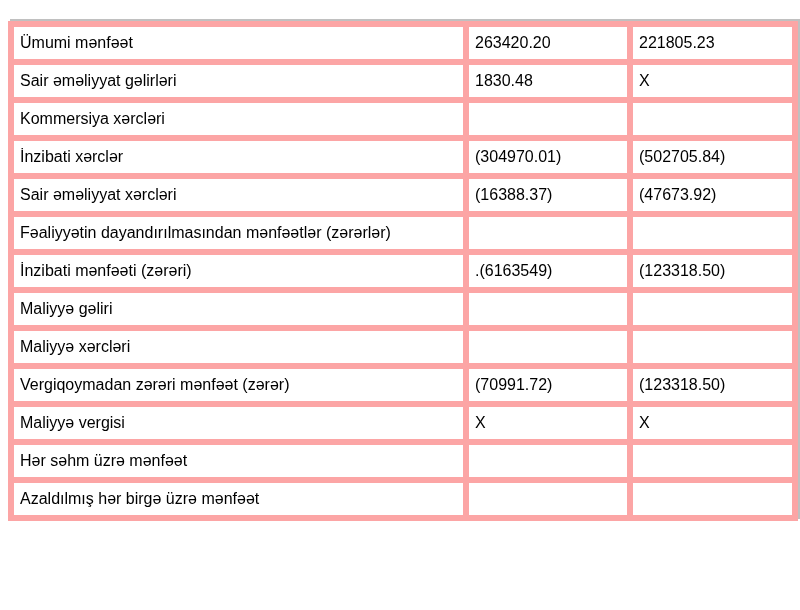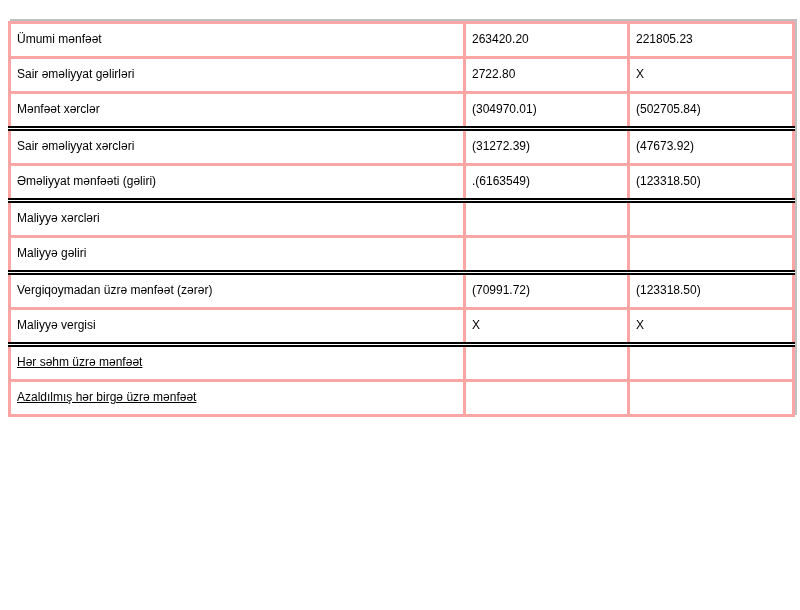--- a/index.html
+++ b/index.html
@@ -15,36 +15,35 @@
   }
   table.fin-table {
     border-collapse: collapse;
     table-layout: fixed;
     width: 784px;
     border: 3px solid #000000;
     background: #ffffff;
     box-shadow: 2px -2px 0 rgba(140,140,140,0.55);
   }
   table.fin-table td {
-    border: 3px solid #fca5a5;
+    border: 6px solid #fca5a5;
     padding: 2px 8px 3px 6px;
-    font-size: 12px;
+    font-size: 16px;
     line-height: 27px;
     color: #000000;
     vertical-align: middle;
     overflow: hidden;
     white-space: normal;
     word-wrap: break-word;
   }
   tbody.section {
     border-bottom: 5px double #000000;
   }
   tbody.section:last-child {
     border-bottom: 2px solid #000000;
-    text-decoration: underline;
   }
   td.label-col { text-align: left; }
   td.value-col { text-align: left; }
 </style>
 </head>
 <body>
 
 <div class="page">
   <table class="fin-table">
     <colgroup>
@@ -53,56 +52,66 @@
       <col style="width:165px">
     </colgroup>
   <tbody class="section">
         <tr>
           <td class="label-col">Ümumi mənfəət</td>
           <td class="value-col">263420.20</td>
           <td class="value-col">221805.23</td>
         </tr>
         <tr>
           <td class="label-col">Sair əməliyyat gəlirləri</td>
-          <td class="value-col">2722.80</td>
+          <td class="value-col">1830.48</td>
           <td class="value-col">X</td>
         </tr>
         <tr>
-          <td class="label-col">Mənfəət xərclər</td>
+          <td class="label-col">Kommersiya xərcləri</td>
+          <td class="value-col"></td>
+          <td class="value-col"></td>
+        </tr>
+        <tr>
+          <td class="label-col">İnzibati xərclər</td>
           <td class="value-col">(304970.01)</td>
           <td class="value-col">(502705.84)</td>
         </tr>
       </tbody>
       <tbody class="section">
         <tr>
           <td class="label-col">Sair əməliyyat xərcləri</td>
-          <td class="value-col">(31272.39)</td>
+          <td class="value-col">(16388.37)</td>
           <td class="value-col">(47673.92)</td>
         </tr>
         <tr>
-          <td class="label-col">Əməliyyat mənfəəti (gəliri)</td>
+          <td class="label-col">Fəaliyyətin dayandırılmasından mənfəətlər (zərərlər)</td>
+          <td class="value-col"></td>
+          <td class="value-col"></td>
+        </tr>
+        <tr>
+          <td class="label-col">İnzibati mənfəəti (zərəri)</td>
           <td class="value-col">.(6163549)</td>
           <td class="value-col">(123318.50)</td>
         </tr>
       </tbody>
       <tbody class="section">
         <tr>
-          <td class="label-col">Maliyyə xərcləri</td>
+          <td class="label-col">Maliyyə gəliri</td>
           <td class="value-col"></td>
           <td class="value-col"></td>
         </tr>
         <tr>
-          <td class="label-col">Maliyyə gəliri</td>
+          <td class="label-col">Maliyyə xərcləri</td>
           <td class="value-col"></td>
           <td class="value-col"></td>
         </tr>
       </tbody>
       <tbody class="section">
         <tr>
-          <td class="label-col">Vergiqoymadan üzrə mənfəət (zərər)</td>
+          <td class="label-col">Vergiqoymadan zərəri mənfəət (zərər)</td>
           <td class="value-col">(70991.72)</td>
           <td class="value-col">(123318.50)</td>
         </tr>
         <tr>
           <td class="label-col">Maliyyə vergisi</td>
           <td class="value-col">X</td>
           <td class="value-col">X</td>
         </tr>
       </tbody>
       <tbody class="section">

